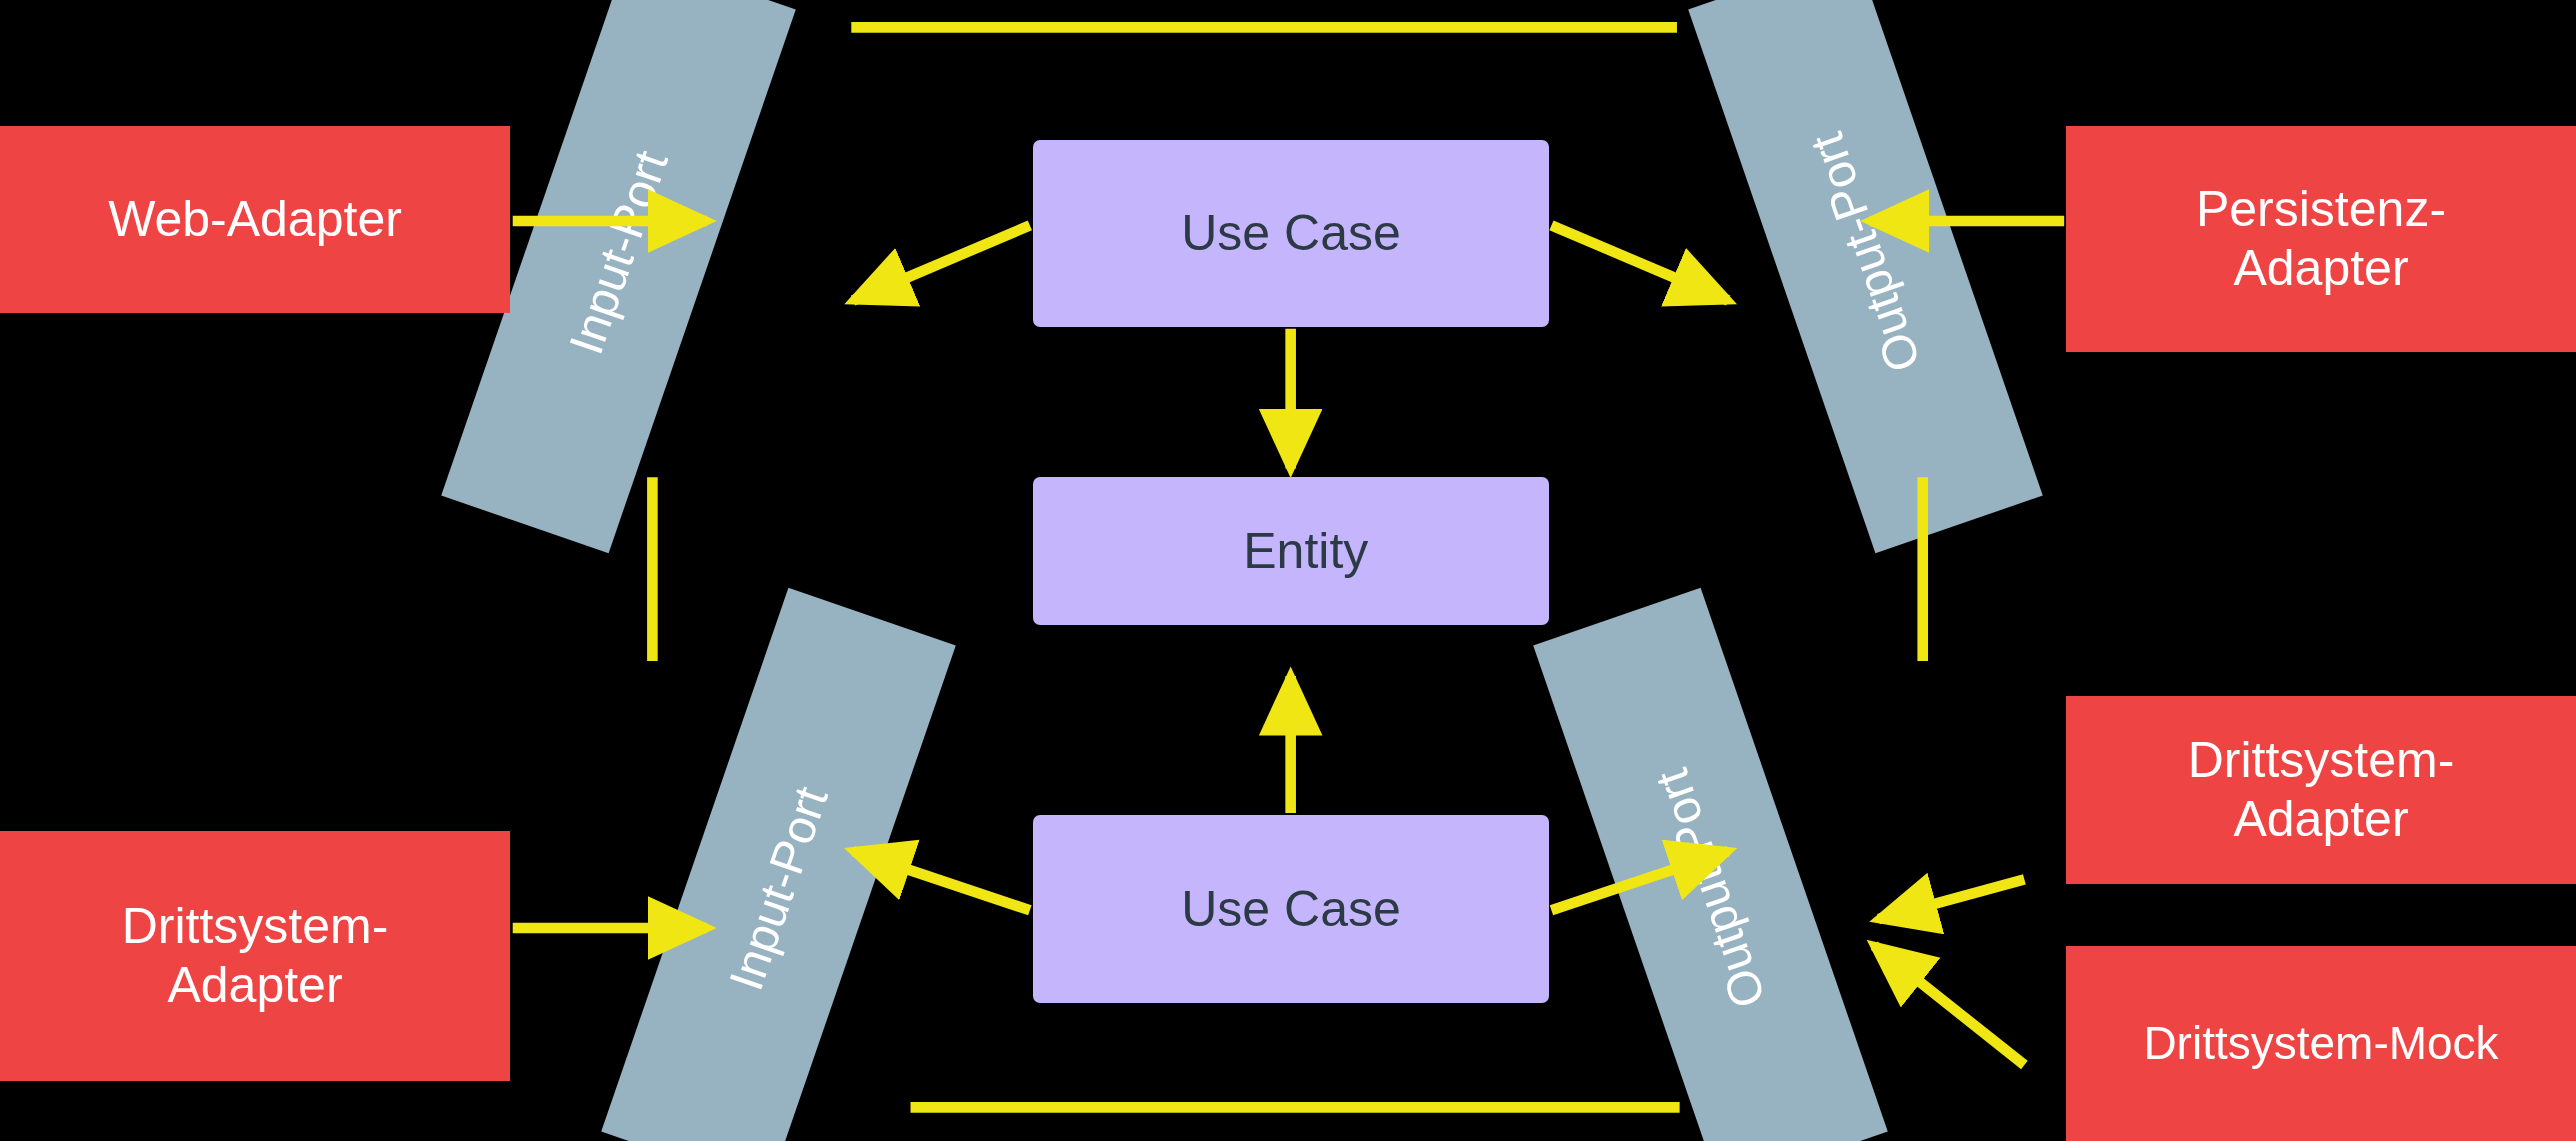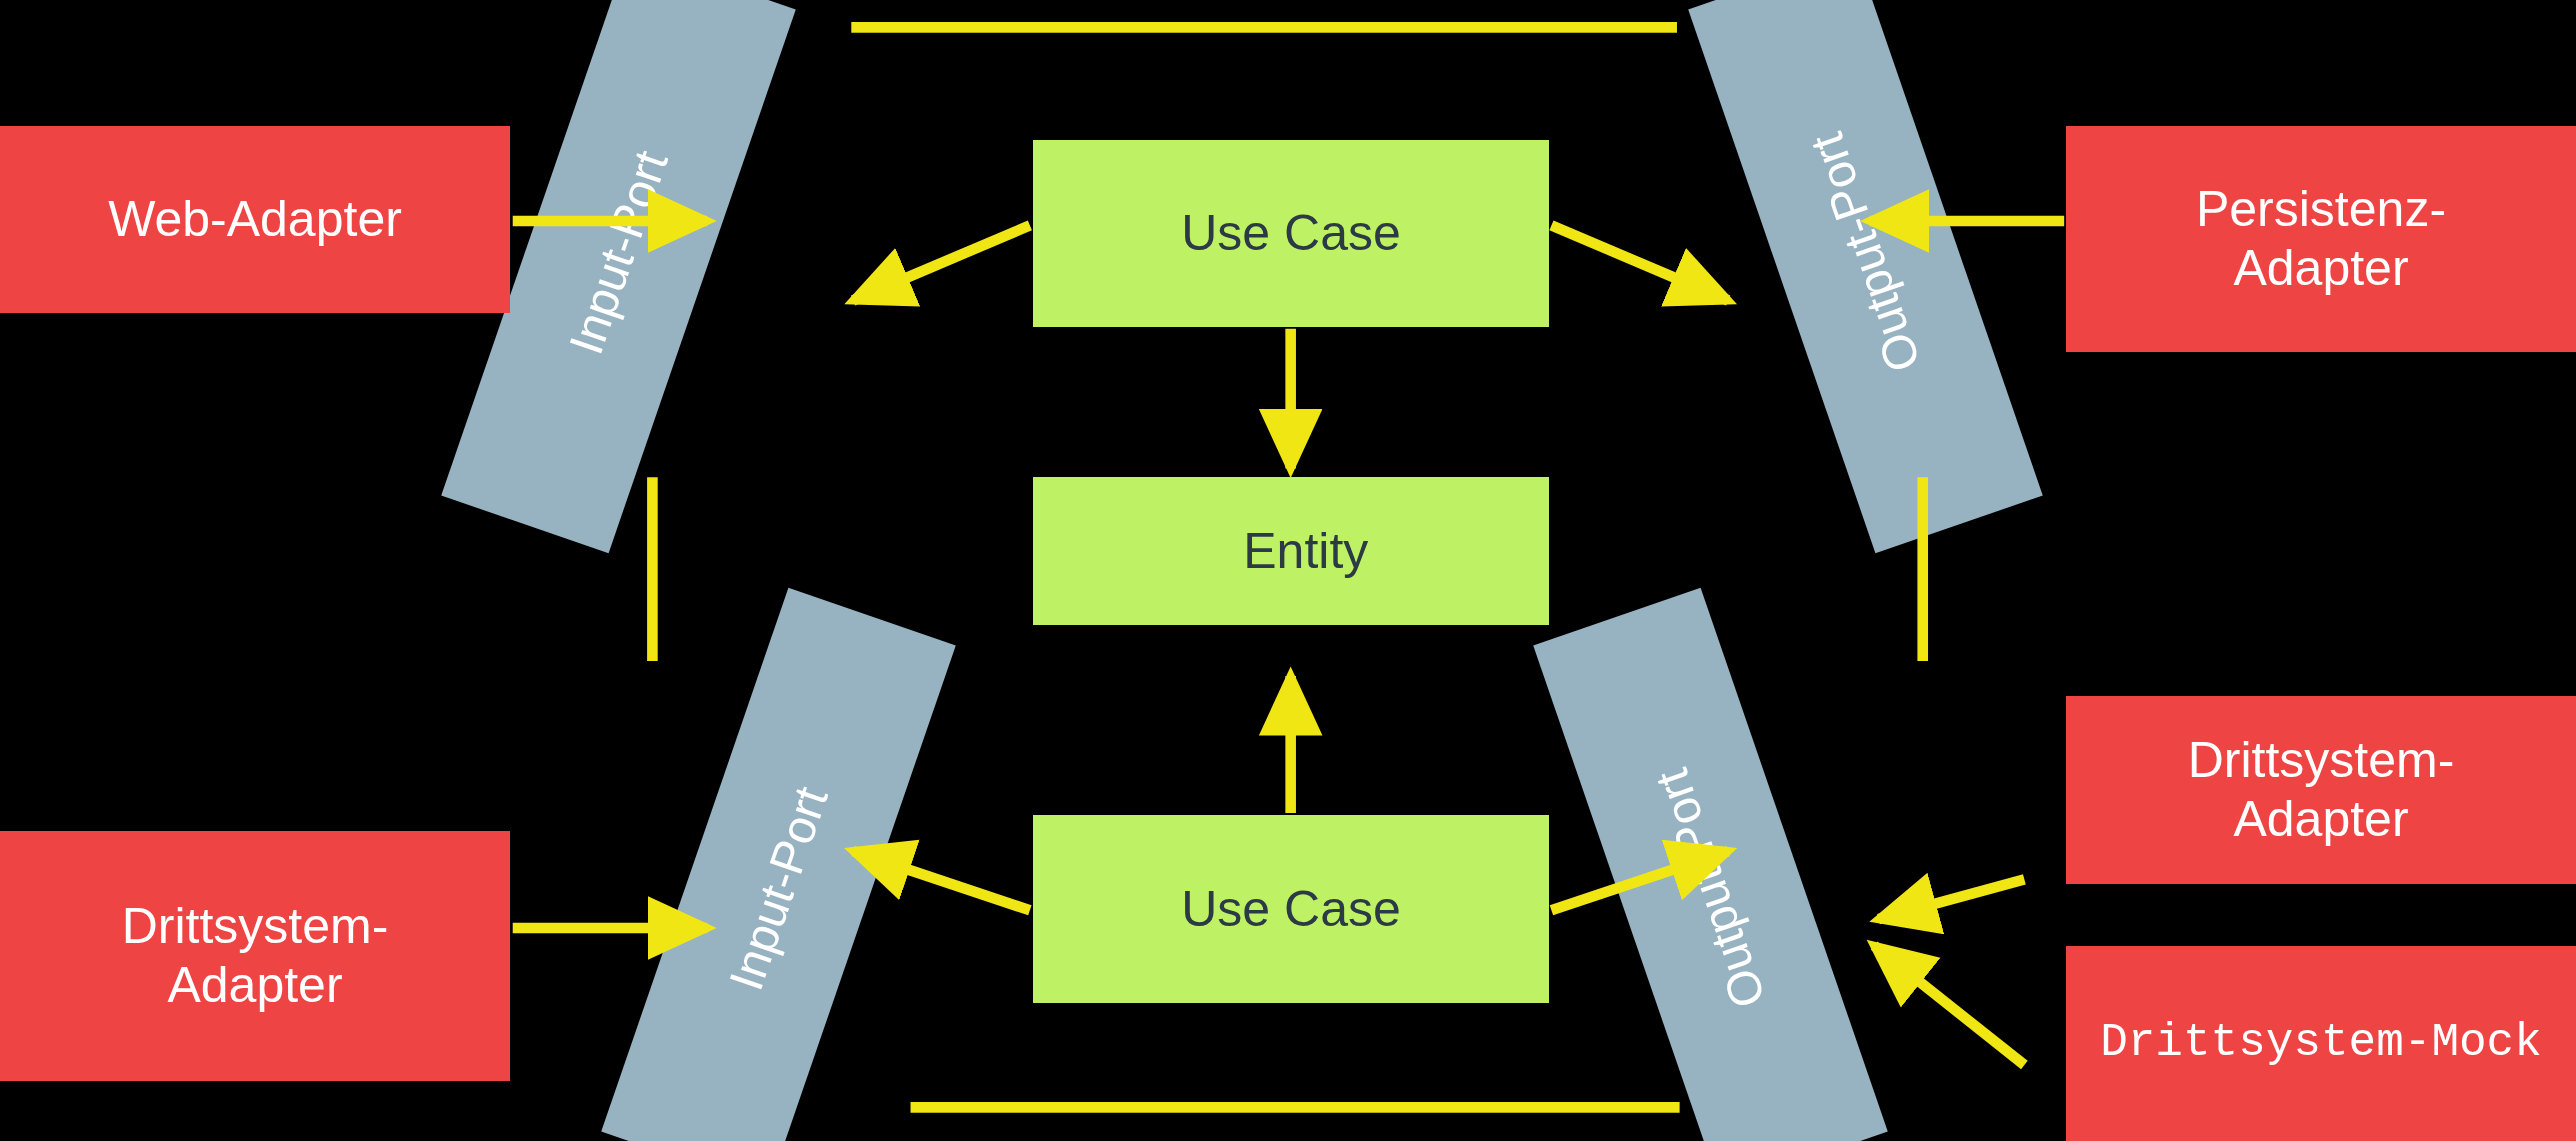--- a/index.html
+++ b/index.html
@@ -20,24 +20,25 @@
     padding:5.3px 12.4px;
     white-space:pre-line;
   }
   .adapter{
     background:#ef4444;
     color:#FFFFFF;
     font-size:50px;
     font-weight:400;
   }
   .core{
-    background:#bef264;
+    background:#c4b5fd;
     color:#2B3A45;
     font-size:50px;
     font-weight:400;
+    border-radius:7px;
   }
   .port{
     position:absolute;
     background:#97B2C0;
     display:flex;align-items:center;justify-content:center;
     box-sizing:border-box;
   }
   .port .plabel{
     color:#FFFFFF;
     font-size:48px;
@@ -128,21 +129,21 @@
   <div class="box adapter" style="left:0px;top:831px;width:510px;height:250px;">
     <span>Drittsystem-
 Adapter</span>
   </div>
 
   <div class="box adapter" style="left:2066px;top:696px;width:510px;height:188px;">
     <span>Drittsystem-
 Adapter</span>
   </div>
 
-  <div class="box adapter" style="left:2066px;top:946px;width:510px;height:195px;font-size:46px;font-family:Liberation Mono, monospace;">
+  <div class="box adapter" style="left:2066px;top:946px;width:510px;height:195px;font-size:46px;">
     <span>Drittsystem-Mock</span>
   </div>
 
   <div class="box core" style="left:1033px;top:140px;width:516px;height:187px;">
     <span>Use Case</span>
   </div>
 
   <div class="box core" style="left:1033px;top:477px;width:516px;height:148px;padding-left:42px;">
     <span>Entity</span>
   </div>

